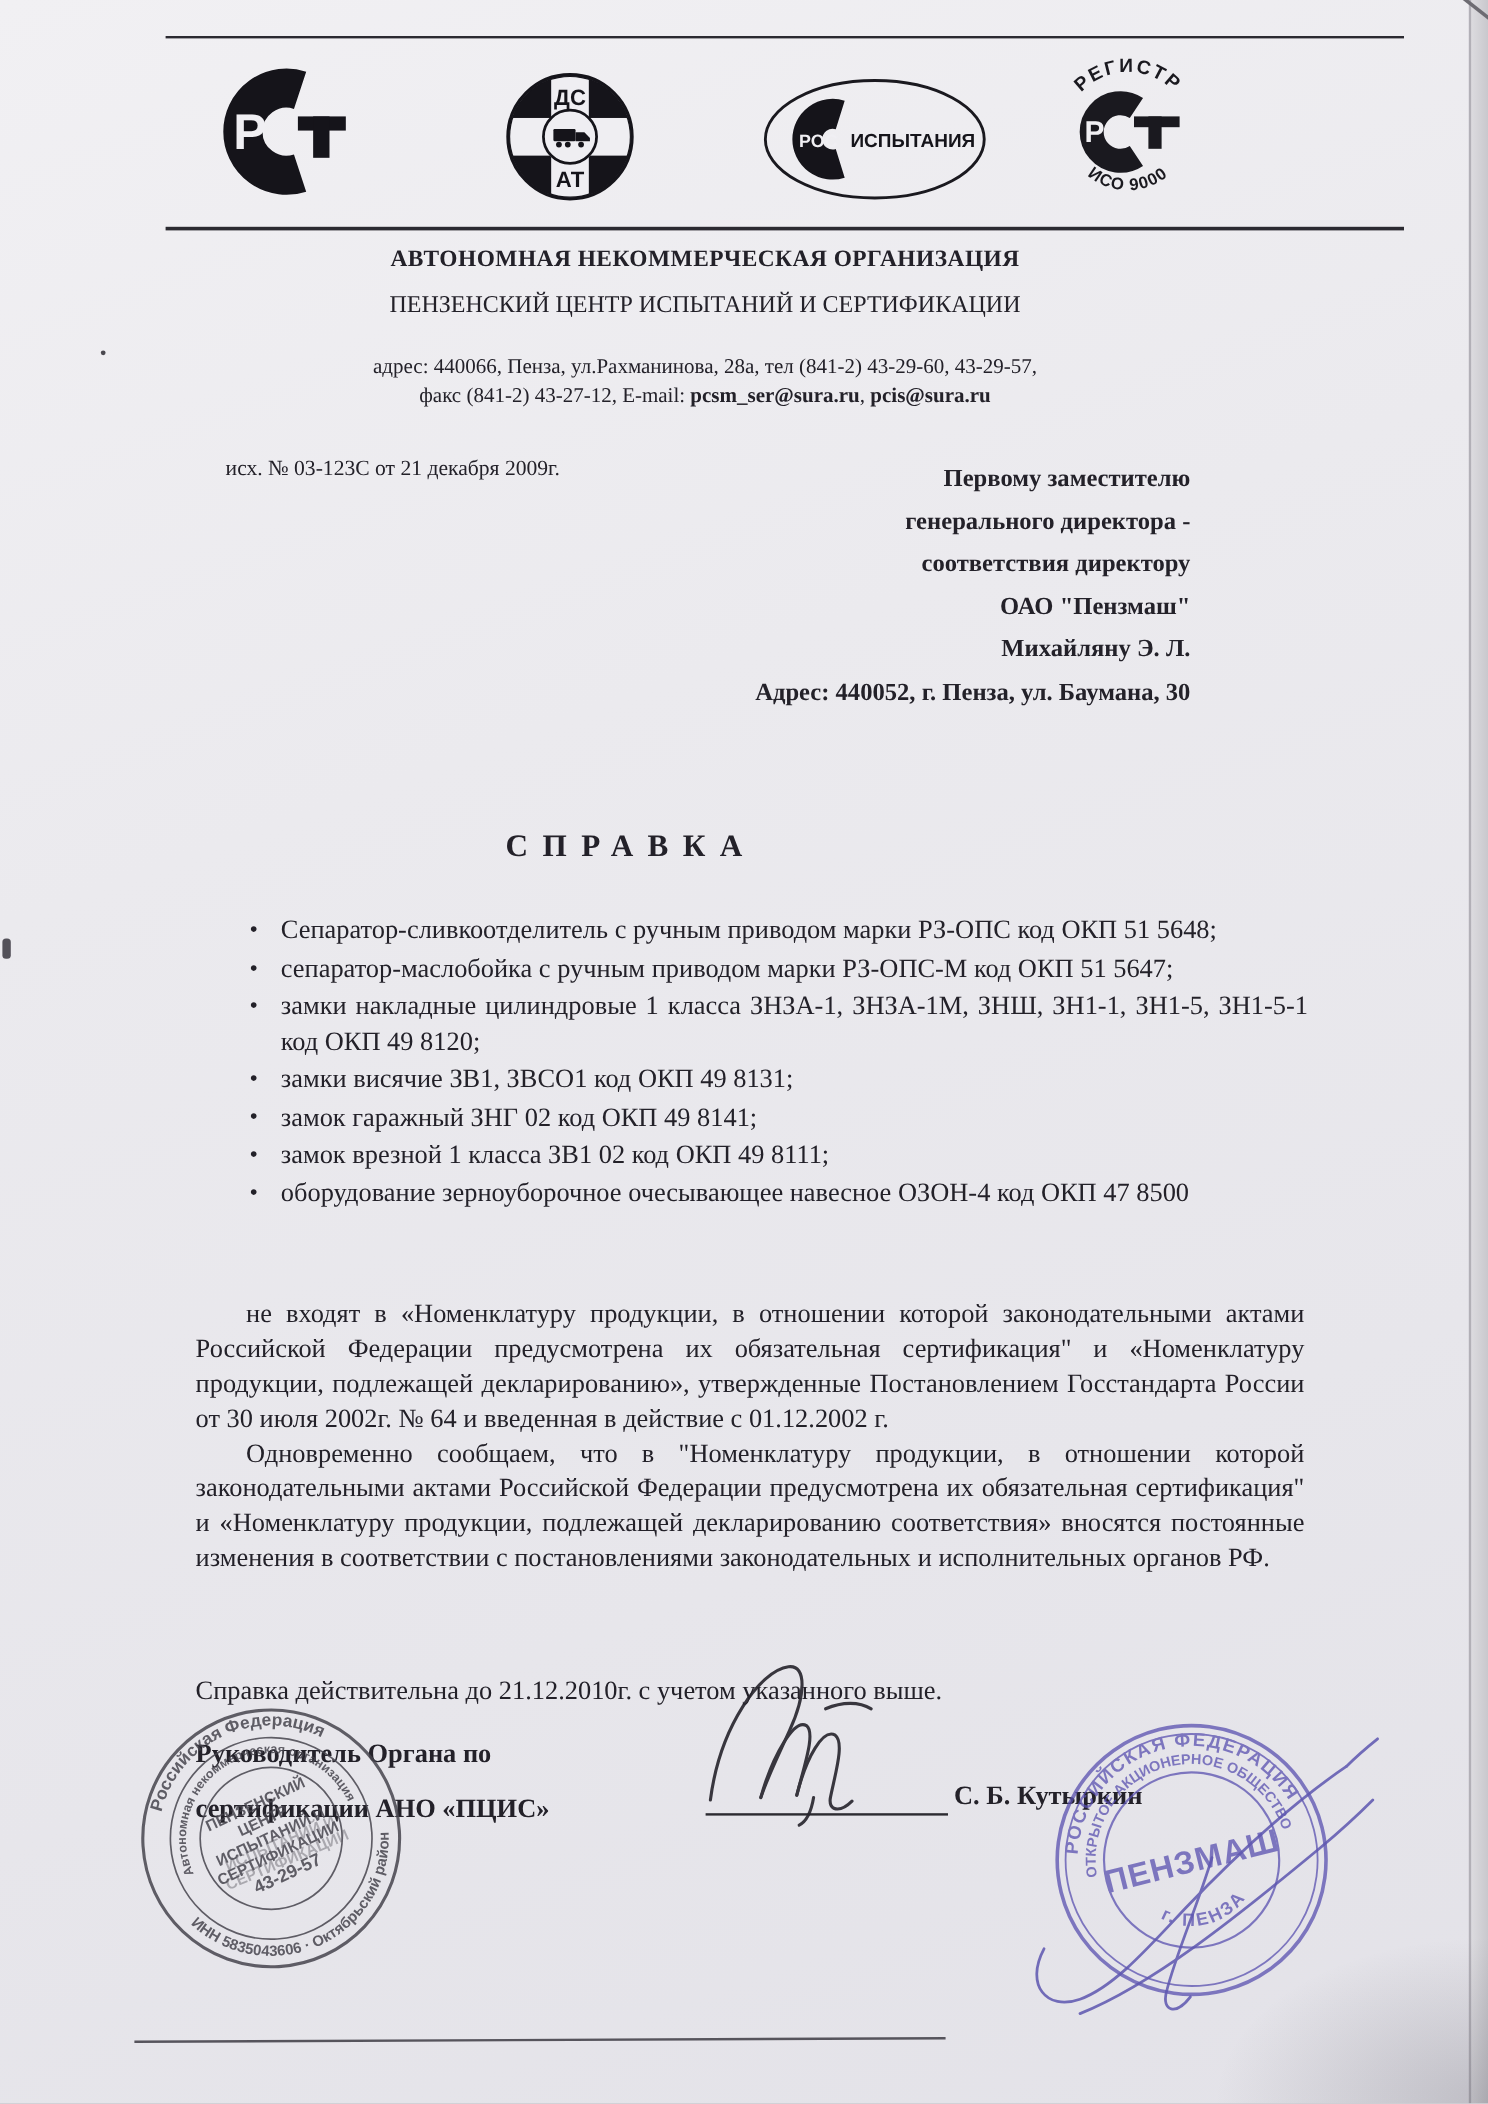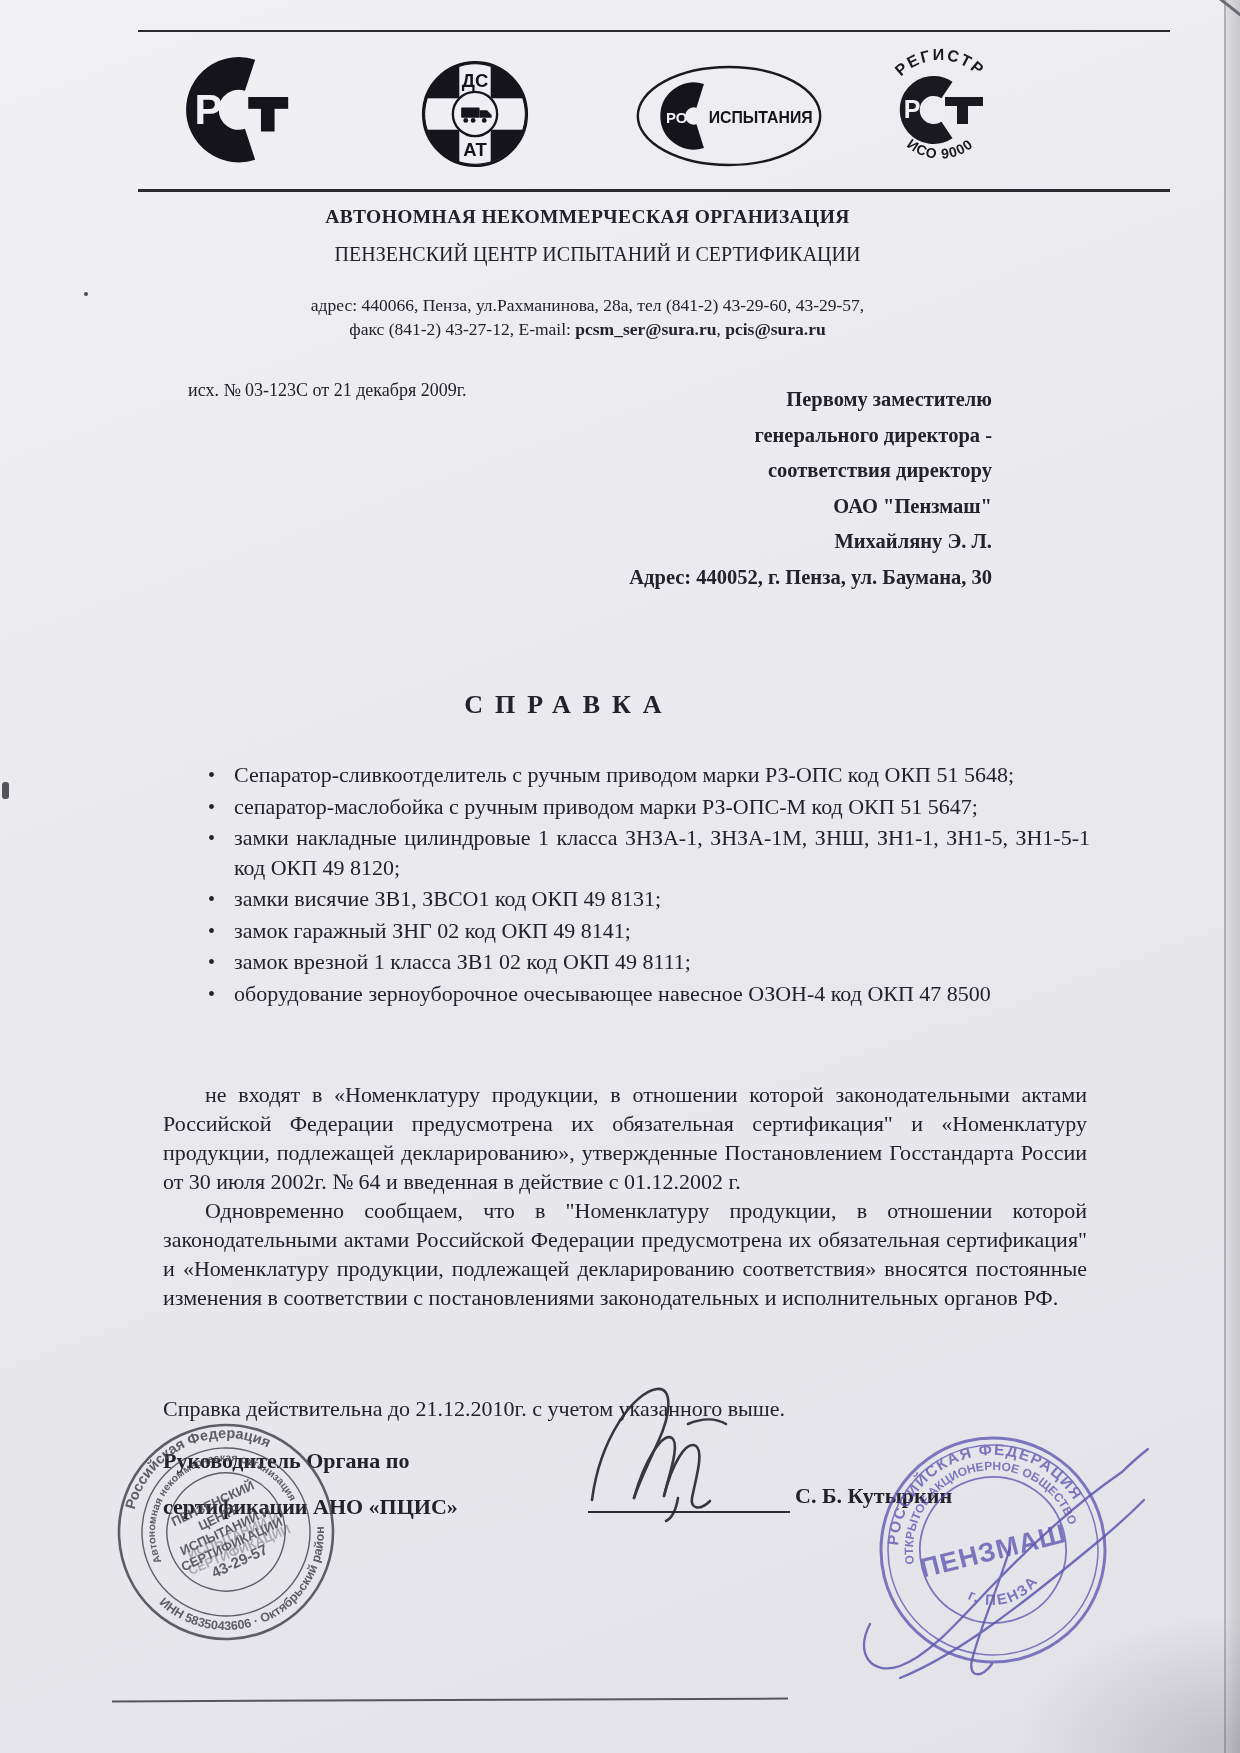--- a/index.html
+++ b/index.html
@@ -6,30 +6,30 @@
   .page{
     position:relative;width:1240px;height:1753px;overflow:hidden;
     background:linear-gradient(160deg,#f1f0f3 0%,#ebeaee 35%,#e7e6eb 70%,#e3e2e8 100%);
     font-family:"Liberation Serif", serif;color:#232129;
   }
   .abs{position:absolute;}
   
   .logo-band{left:138px;top:30px;width:1032px;height:157px;border-top:2px solid #2b2a31;border-bottom:3px solid #2b2a31;}
   .letterhead{left:0;top:0;width:1175px;text-align:center;}
   .org-type{top:206px;font-weight:bold;font-size:19.5px;letter-spacing:.4px;}
-  .org-name{top:243px;font-size:20px;padding-left:10px;}
+  .org-name{top:243px;font-size:20px;}
   .addr-line{top:295px;font-size:17.5px;padding-right:55px;}
   .fax-line{top:319px;font-size:17.5px;padding-right:95px;}
   .email{font-weight:bold;text-align:center;}
   .email.u{}
   .ref-line{left:188px;top:341px;font-size:18px;margin-top:39px;}
   
   .addressee{right:248px;top:382px;width:560px;text-align:right;font-weight:bold;font-size:20.5px;line-height:35.5px;}
   
-  .doc-title{left:0;top:690px;width:1052px;text-align:center;font-weight:bold;font-size:26px;letter-spacing:12px;margin-left:43px;}
+  .doc-title{left:0;top:690px;width:1052px;text-align:center;font-weight:bold;font-size:26px;letter-spacing:12px;}
   
   .bullets{left:200px;top:760px;width:890px;}
   .bullets .li{position:relative;padding-left:34px;text-align:justify;font-size:22px;line-height:29.5px;margin-bottom:2px;}
   .bullets .li::before{content:"\2022";position:absolute;left:8px;top:1px;font-size:20px;}
   
   .bodytext{left:163px;top:1080px;width:924px;}
   .para{margin:0;text-align:justify;text-indent:42px;font-size:22px;line-height:29px;}
   .validity{left:163px;top:1396px;font-size:22px;}
   
   .sig-role{left:163px;top:1438px;font-weight:bold;font-size:22px;line-height:46px;}

